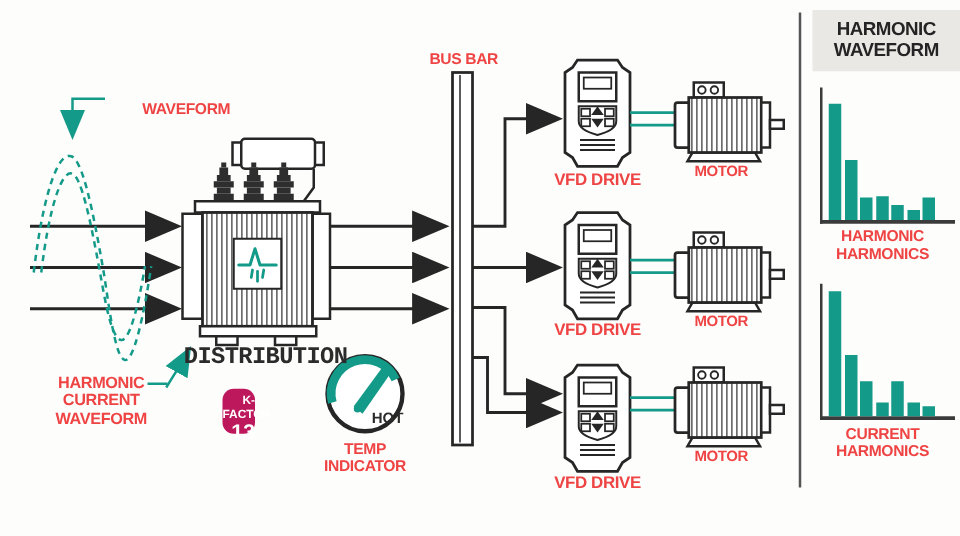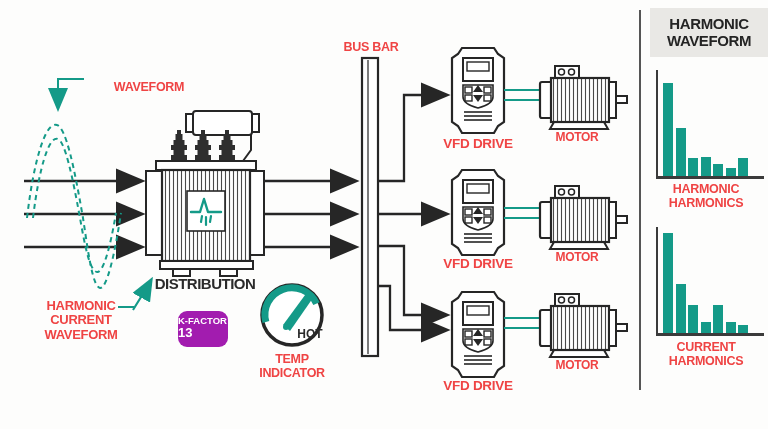--- a/index.html
+++ b/index.html
@@ -5,29 +5,29 @@
   html,body{margin:0;padding:0;background:#fff;}
   .stage{position:relative;width:768px;height:429px;background:#fdfdfc;overflow:hidden;
          font-family:"Liberation Sans",sans-serif;}
   .gfx{position:absolute;left:0;top:0;}
   .lbl{position:absolute;font-weight:700;text-align:center;line-height:1.12;letter-spacing:-0.3px;}
   .teal{color:#ef4444;}
   .ink{color:#2b2b2b;}
   .lbl-top-wave{left:79px;top:66px;width:140px;font-size:12.5px;}
   .lbl-bot-wave{left:36px;top:299px;width:90px;font-size:13px;line-height:1.1;}
   .lbl-busbar{left:331px;top:40px;width:80px;font-size:12.5px;}
-  .lbl-dist{left:147px;top:276px;width:116px;font-size:15px;line-height:1.05;letter-spacing:-0.5px;}
+  .lbl-dist{left:147px;top:276px;width:116px;font-size:19px;line-height:1.05;letter-spacing:-0.5px;font-family:Liberation Mono, monospace;}
   .lbl-temp{left:247px;top:352px;width:90px;font-size:12.5px;}
   .lbl-hot{left:290px;top:328px;width:40px;font-size:12px;letter-spacing:0;}
   .lbl-vfd{width:120px;left:418px;font-size:13.5px;}
   .lbl-motor{width:100px;left:527px;font-size:12px;}
-  .kbadge{position:absolute;left:178px;top:311px;width:50px;height:36px;background:#a21caf;
-          border-radius:9px;color:#fff;text-align:left;}
+  .kbadge{position:absolute;left:178px;top:311px;width:26px;height:36px;background:#be185d;
+          border-radius:9px;color:#fff;text-align:right;}
   .kbadge .k1{font-size:9.5px;font-weight:700;margin-top:4px;letter-spacing:0;}
-  .kbadge .k2{font-size:13px;font-weight:700;line-height:1;margin-top:0px;}
+  .kbadge .k2{font-size:17px;font-weight:700;line-height:1;margin-top:0px;}
   .divider{position:absolute;left:639px;top:10px;width:2px;height:380px;background:#555;}
   .spec-header{position:absolute;left:650px;top:8px;width:118px;height:49px;background:#e9e8e5;
           display:flex;flex-direction:column;justify-content:center;text-align:center;
           font-weight:700;font-size:15px;color:#242424;line-height:1.12;letter-spacing:-0.4px;}
   .chart{position:absolute;left:656px;width:106px;height:106px;
          border-left:2.5px solid #3b3b3b;border-bottom:3px solid #3b3b3b;box-sizing:content-box;}
   .chart-voltage{top:70px;} .chart-current{top:227px;}
   .bars{position:absolute;left:5px;bottom:0;display:flex;align-items:flex-end;gap:2.5px;height:103px;}
   .bar{width:10px;}
   .lbl-vharm{left:650px;top:182px;width:112px;font-size:12.5px;}

